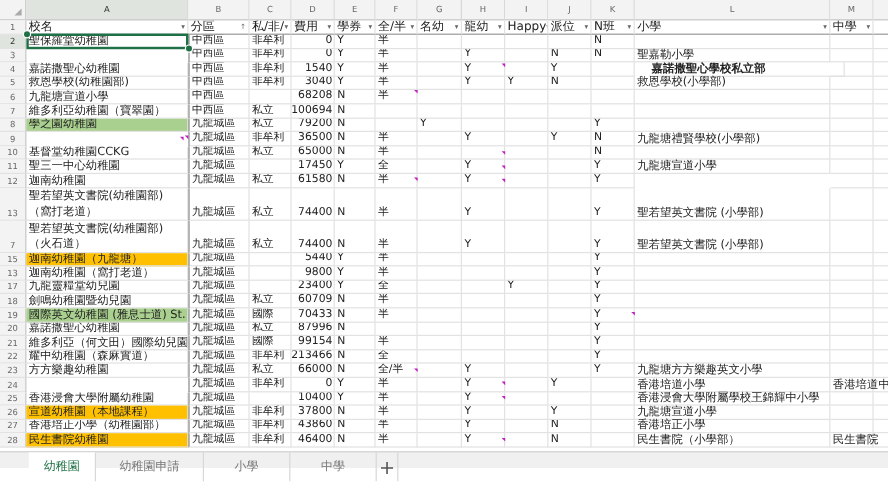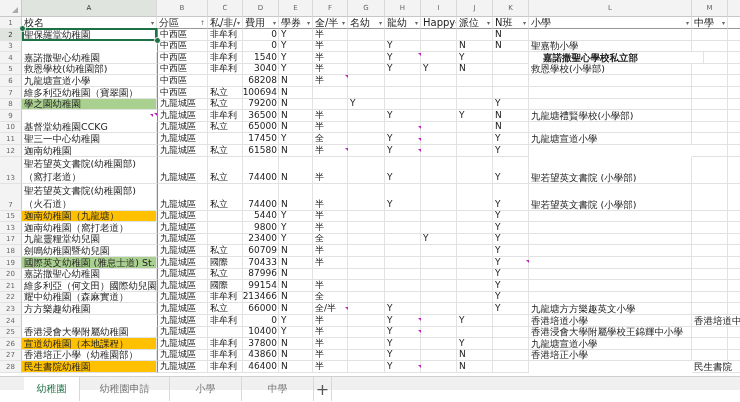--- a/index.html
+++ b/index.html
@@ -550,20 +550,21 @@
       <div class="cell b-sep" style="left: 135px; width: 51px;">九龍城區</div>
       <div class="cell" style="left: 186px; width: 35px;">非牟利</div>
       <div class="cell num" style="left: 221px; width: 36px; padding-right: 1px;">46400</div>
       <div class="cell" style="left: 257px; width: 34px;">N</div>
       <div class="cell" style="left: 291px; width: 35px;">半</div>
       <div class="cell" style="left: 326px; width: 37px;"></div>
       <div class="cell" style="left: 363px; width: 36px;">Y</div>
       <div class="cell" style="left: 399px; width: 36px;"></div>
       <div class="cell" style="left: 435px; width: 36px;">N</div>
       <div class="cell" style="left: 471px; width: 36px;"></div>
+      <div class="cell l overflow" style="left: 507px; width: 163px;">民生書院（小學部）</div>
       <div class="cell l overflow" style="left: 670px; width: 36px;">民生書院</div>
       <div class="cell" style="left: 706px; width: 40px;"></div>
     </div>
     <div class="selbox" style="top: 28px; height: 13px;"></div>
     <div class="handle" style="left: 19px; top: 25px;"></div>
     <div class="handle" style="left: 154px; top: 37px;"></div>
     <div class="tri" style="left: 345px; top: 75px;"></div>
     <div class="tri" style="left: 418px; top: 53px;"></div>
     <div class="tri" style="left: 150px; top: 114px;"></div>
     <div class="tri" style="left: 418px; top: 126px;"></div>

